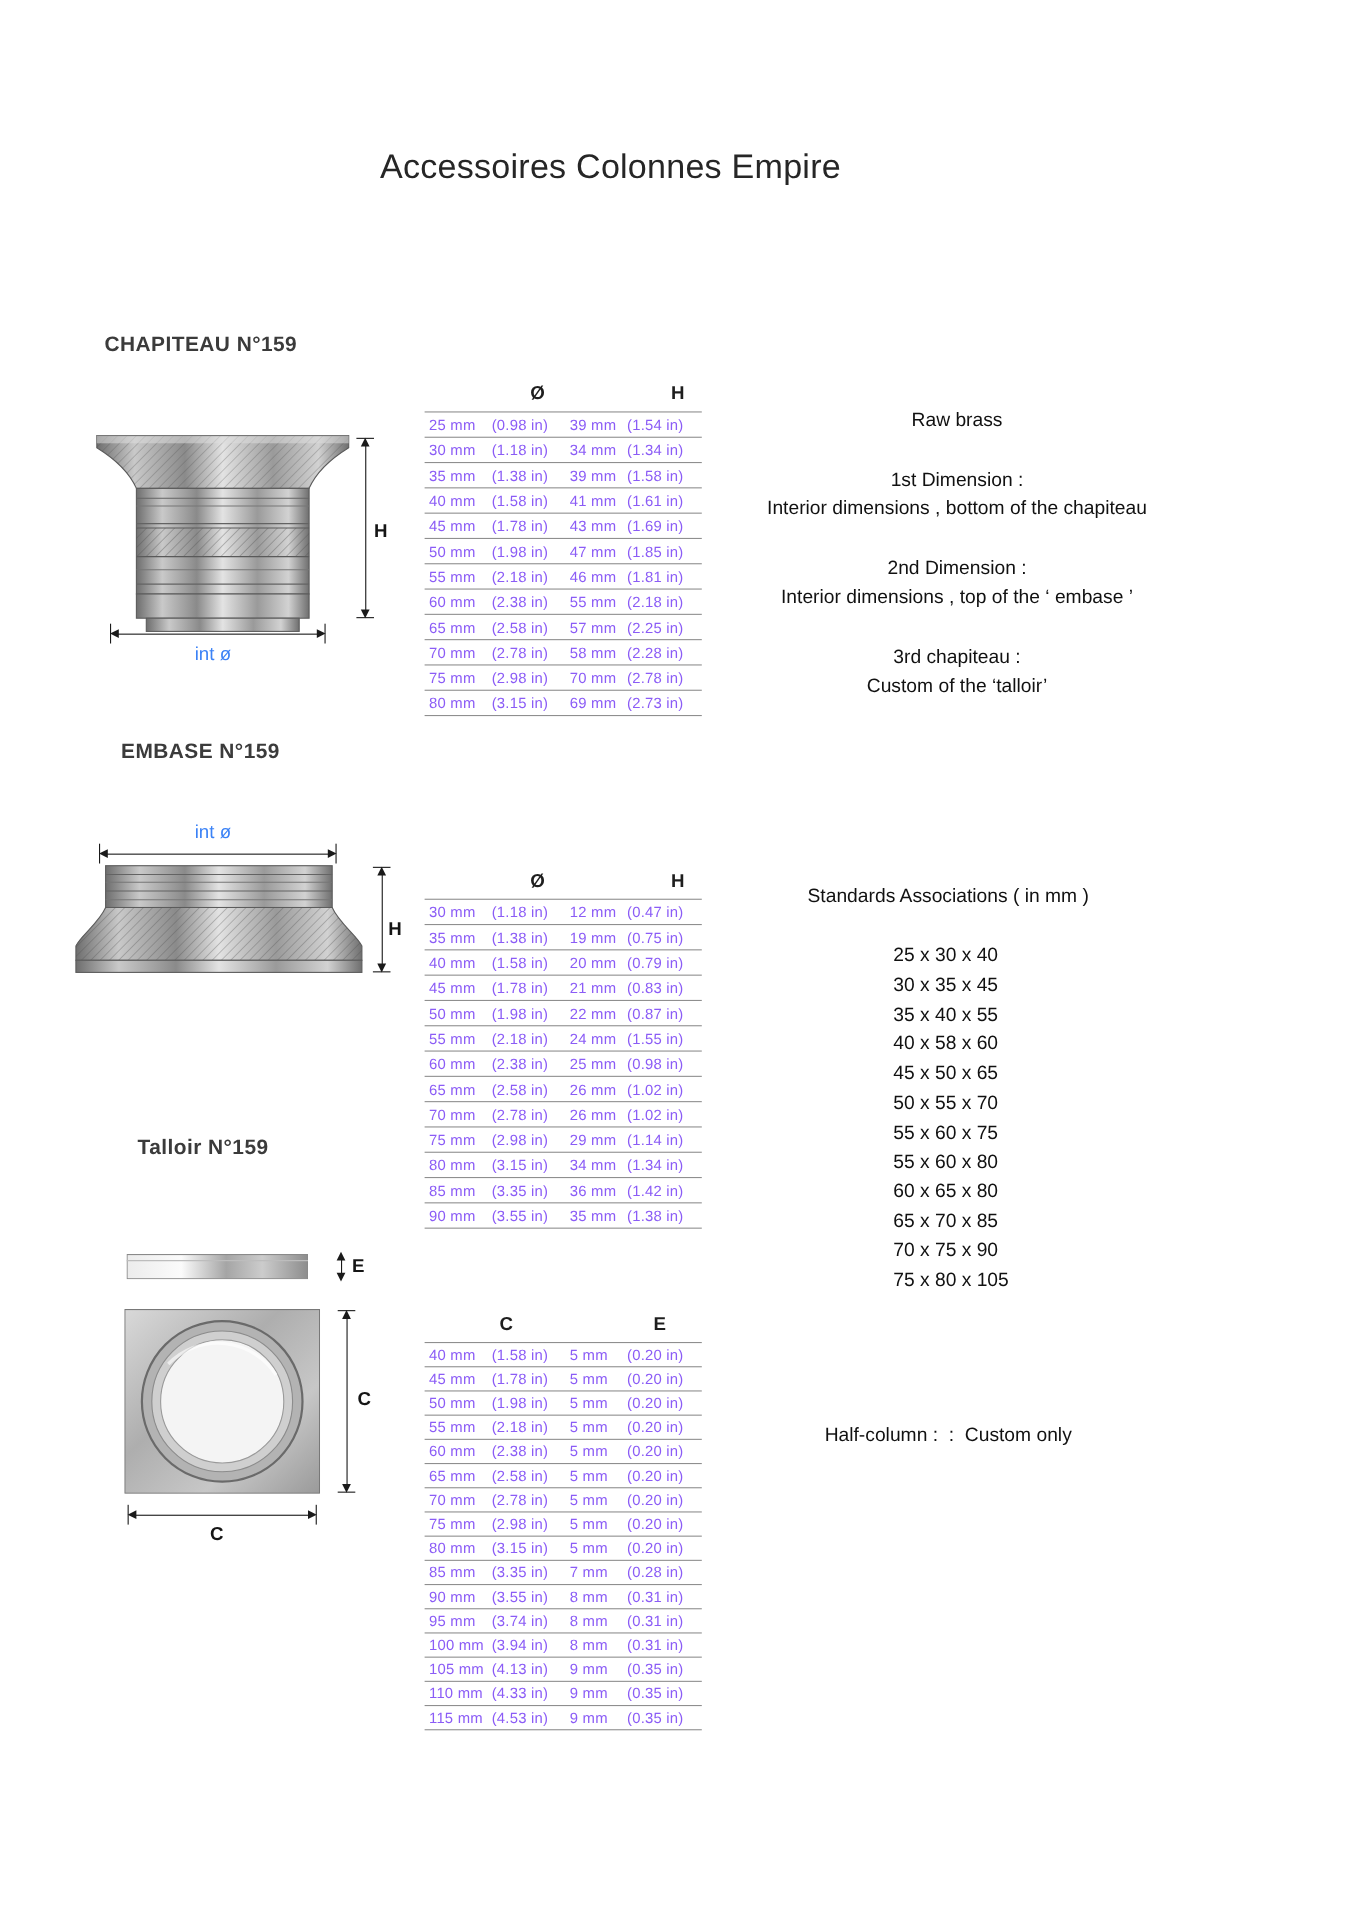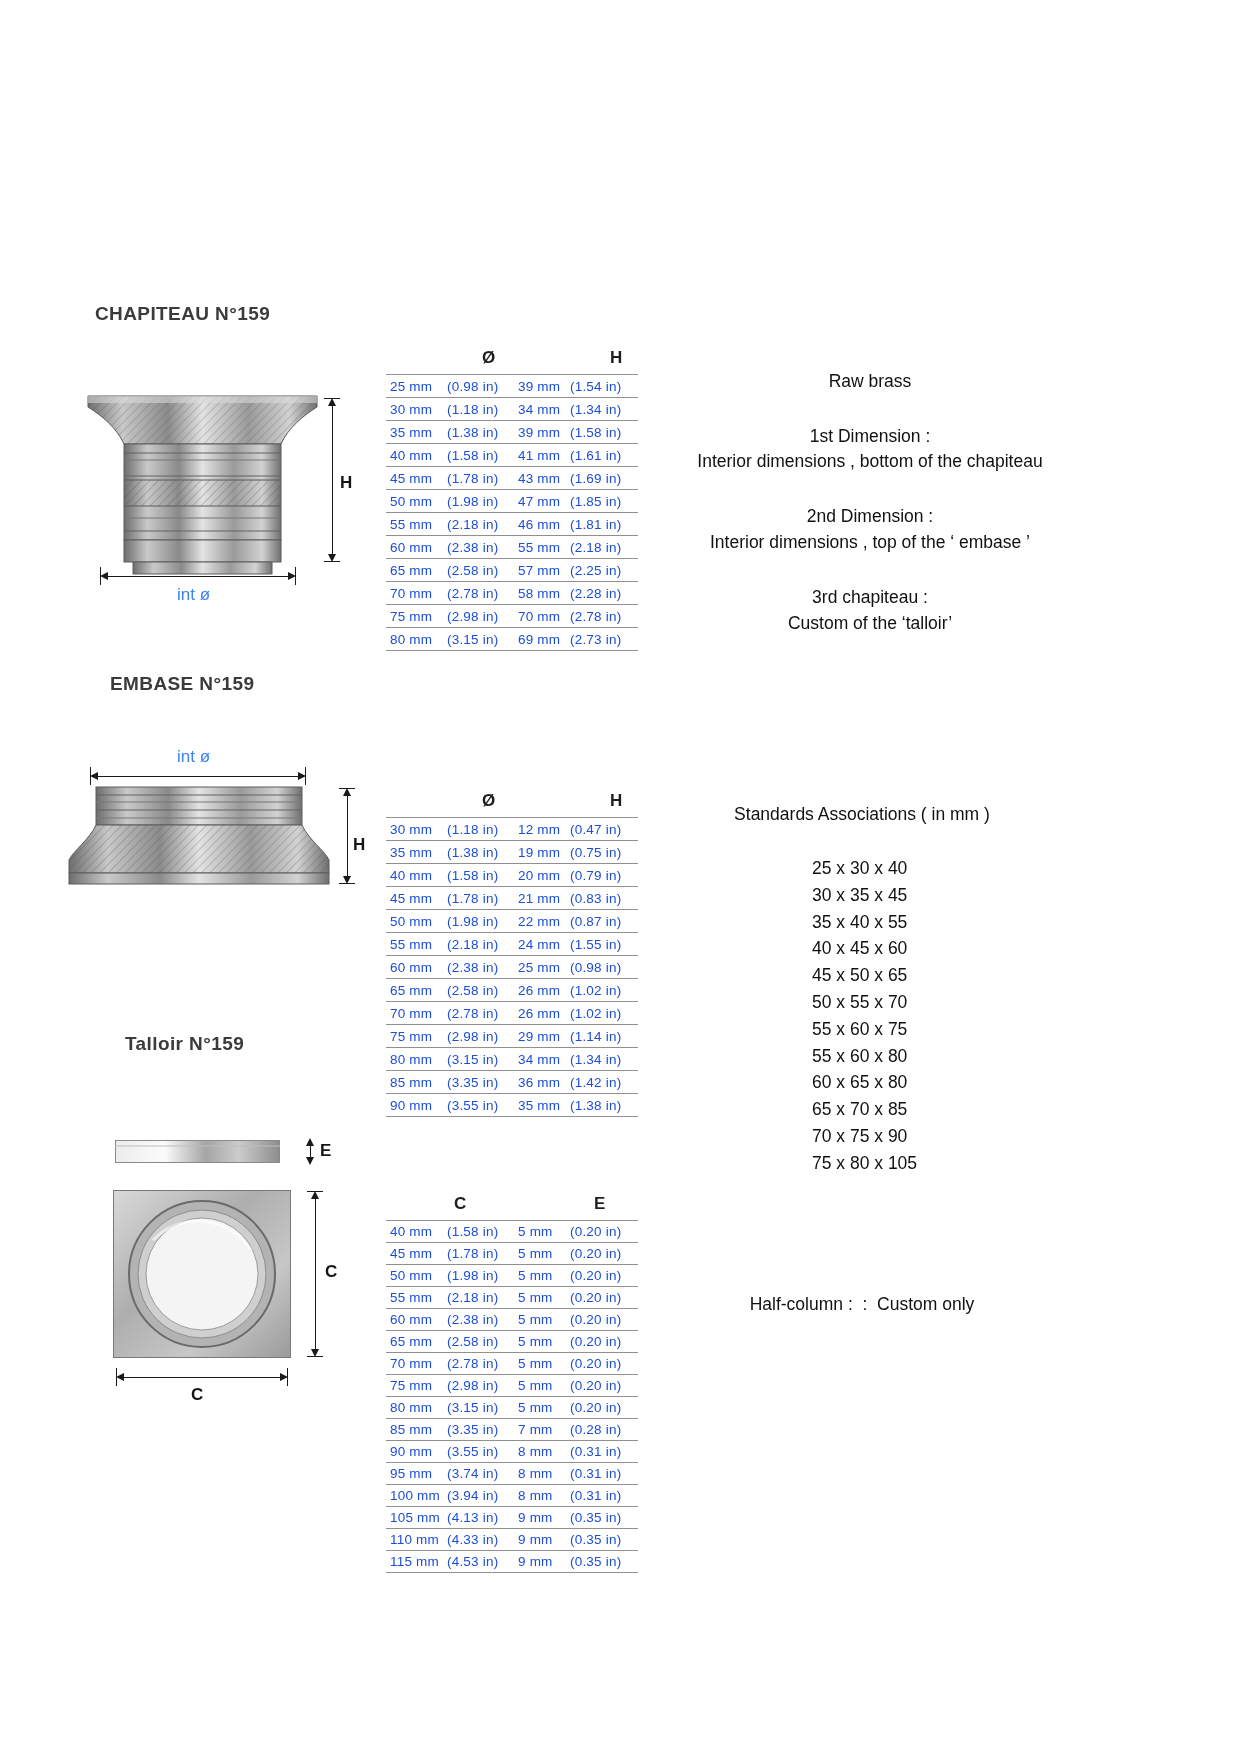--- a/index.html
+++ b/index.html
@@ -10,21 +10,21 @@
          font-size:31px;font-weight:400;color:#262626;letter-spacing:0.2px;}
 
   .sec-h{position:absolute;font-weight:bold;font-size:19px;color:#3b3b3b;letter-spacing:0.4px;}
 
   
   .dim-table{position:absolute;width:252px;}
   .thead{position:relative;height:26px;}
   .thead span{position:absolute;font-weight:bold;font-size:17px;color:#1e1e1e;}
   .rows{border-top:1px solid #8f8f8f;}
   .trow{display:flex;align-items:center;height:22px;border-bottom:1px solid #8f8f8f;
-        font-size:13.5px;color:#1d4ed8;letter-spacing:0.2px;white-space:nowrap;}
+        font-size:13.5px;color:#8b5cf6;letter-spacing:0.2px;white-space:nowrap;}
   .rows-sm .trow{height:21px;}
   .tc{display:inline-block;}
   .tc0{width:57px;padding-left:4px;}
   .tc1{width:71px;}
   .tc2{width:52px;}
   .tc3{flex:1;}
 
   
   .note{position:absolute;text-align:center;font-size:17.5px;color:#111;}
   .std-list{position:absolute;font-size:17.5px;color:#111;}
@@ -52,20 +52,21 @@
   .harrow .tickr{right:0;top:-4px;width:1px;height:18px;background:#1a1a1a;}
 
   .dim-label{position:absolute;font-weight:bold;font-size:17px;color:#151515;}
   .dim-label.reg{font-weight:400;font-size:17px;color:#3b82f6;}
 </style>
 </head>
 <body>
 
 <div class="page">
 
+  <div class="title">Accessoires Colonnes Empire</div>
 
   <div class="sec-h" style="left:95px;top:303px;">CHAPITEAU N°159</div>
 
   <svg class="photo" style="left:85px;top:392px;" width="235" height="188" viewBox="0 0 235 188">
     <defs>
       <linearGradient id="metalH" x1="0" y1="0" x2="1" y2="0">
         <stop offset="0" stop-color="#6e6e6e"></stop>
           <stop offset="0.15" stop-color="#c9c9c9"></stop>
         <stop offset="0.35" stop-color="#8a8a8a"></stop>
           <stop offset="0.5" stop-color="#e3e3e3"></stop>
@@ -316,21 +317,21 @@
           <span class="tc tc3">(1.38 in)</span>
         </div>
       </div>
   </div>
 
   <div class="note" style="left:627px;top:804px;width:470px;">Standards Associations ( in mm )</div>
   <div class="std-list" style="left:812px;top:855px;">
       <div class="std-item">25 x 30 x 40</div>
       <div class="std-item">30 x 35 x 45</div>
       <div class="std-item">35 x 40 x 55</div>
-      <div class="std-item">40 x 45 x 60</div>
+      <div class="std-item">40 x 58 x 60</div>
       <div class="std-item">45 x 50 x 65</div>
       <div class="std-item">50 x 55 x 70</div>
       <div class="std-item">55 x 60 x 75</div>
       <div class="std-item">55 x 60 x 80</div>
       <div class="std-item">60 x 65 x 80</div>
       <div class="std-item">65 x 70 x 85</div>
       <div class="std-item">70 x 75 x 90</div>
       <div class="std-item">75 x 80 x 105</div>
     </div>
 

